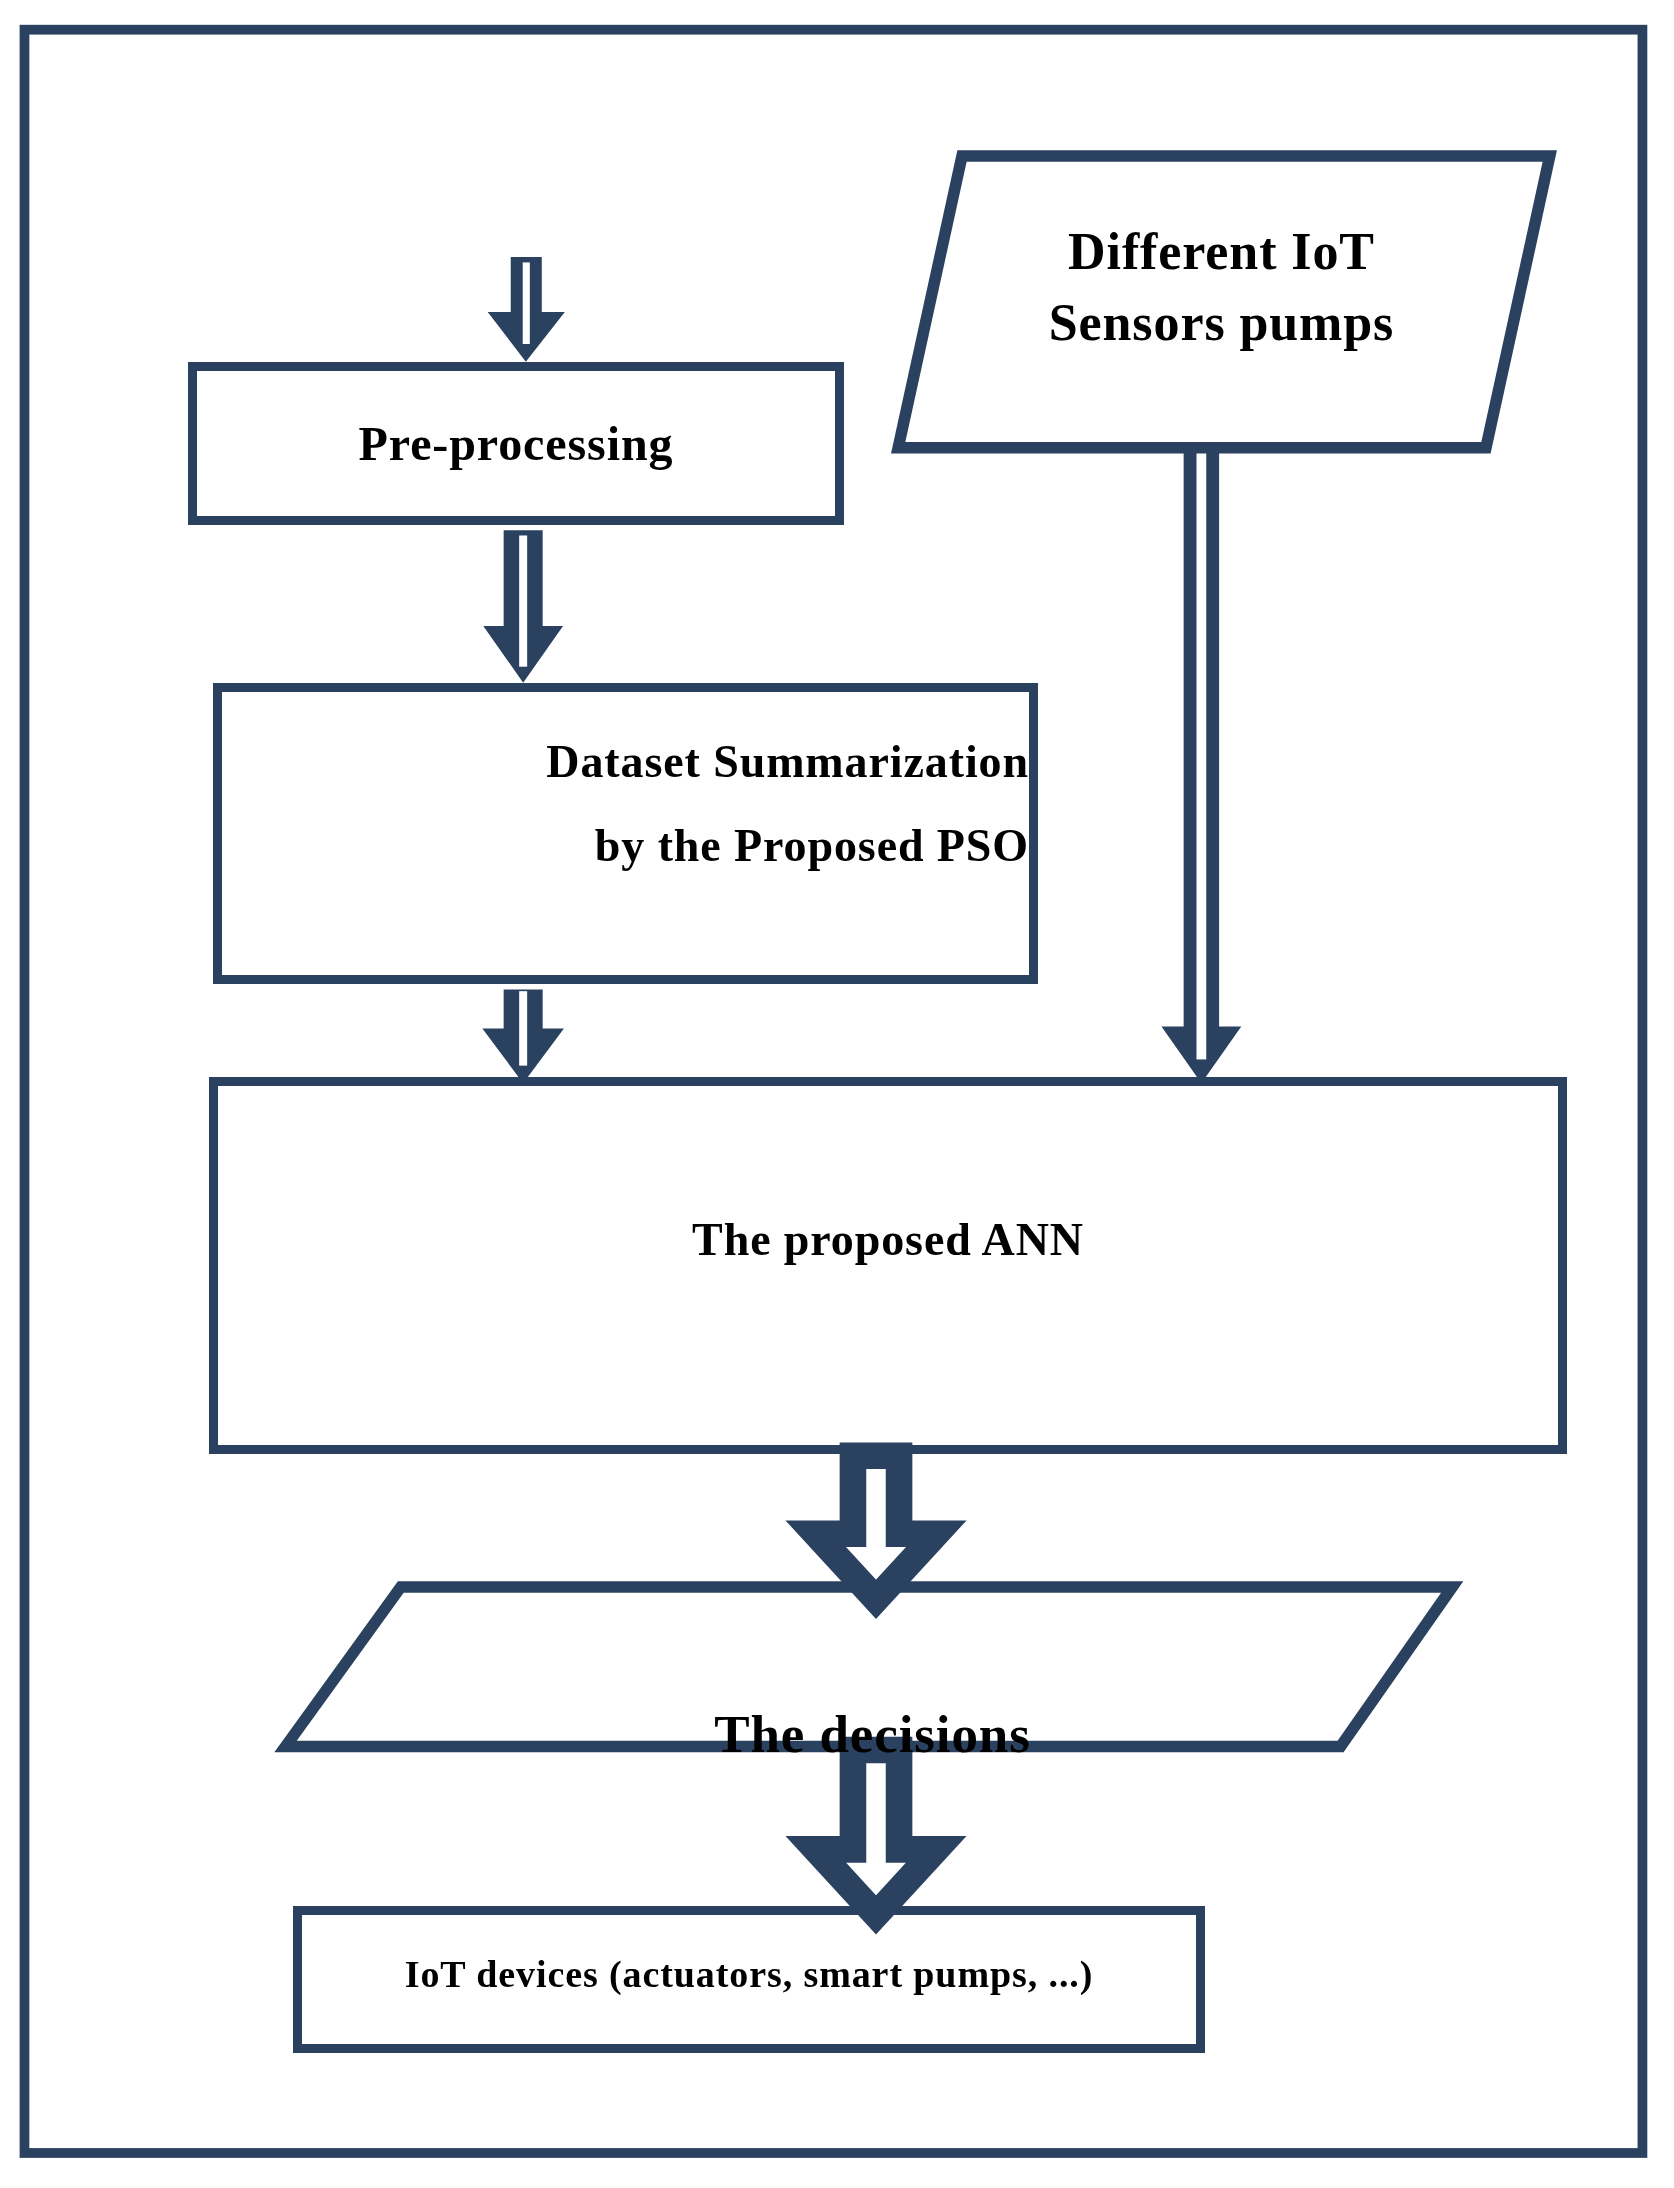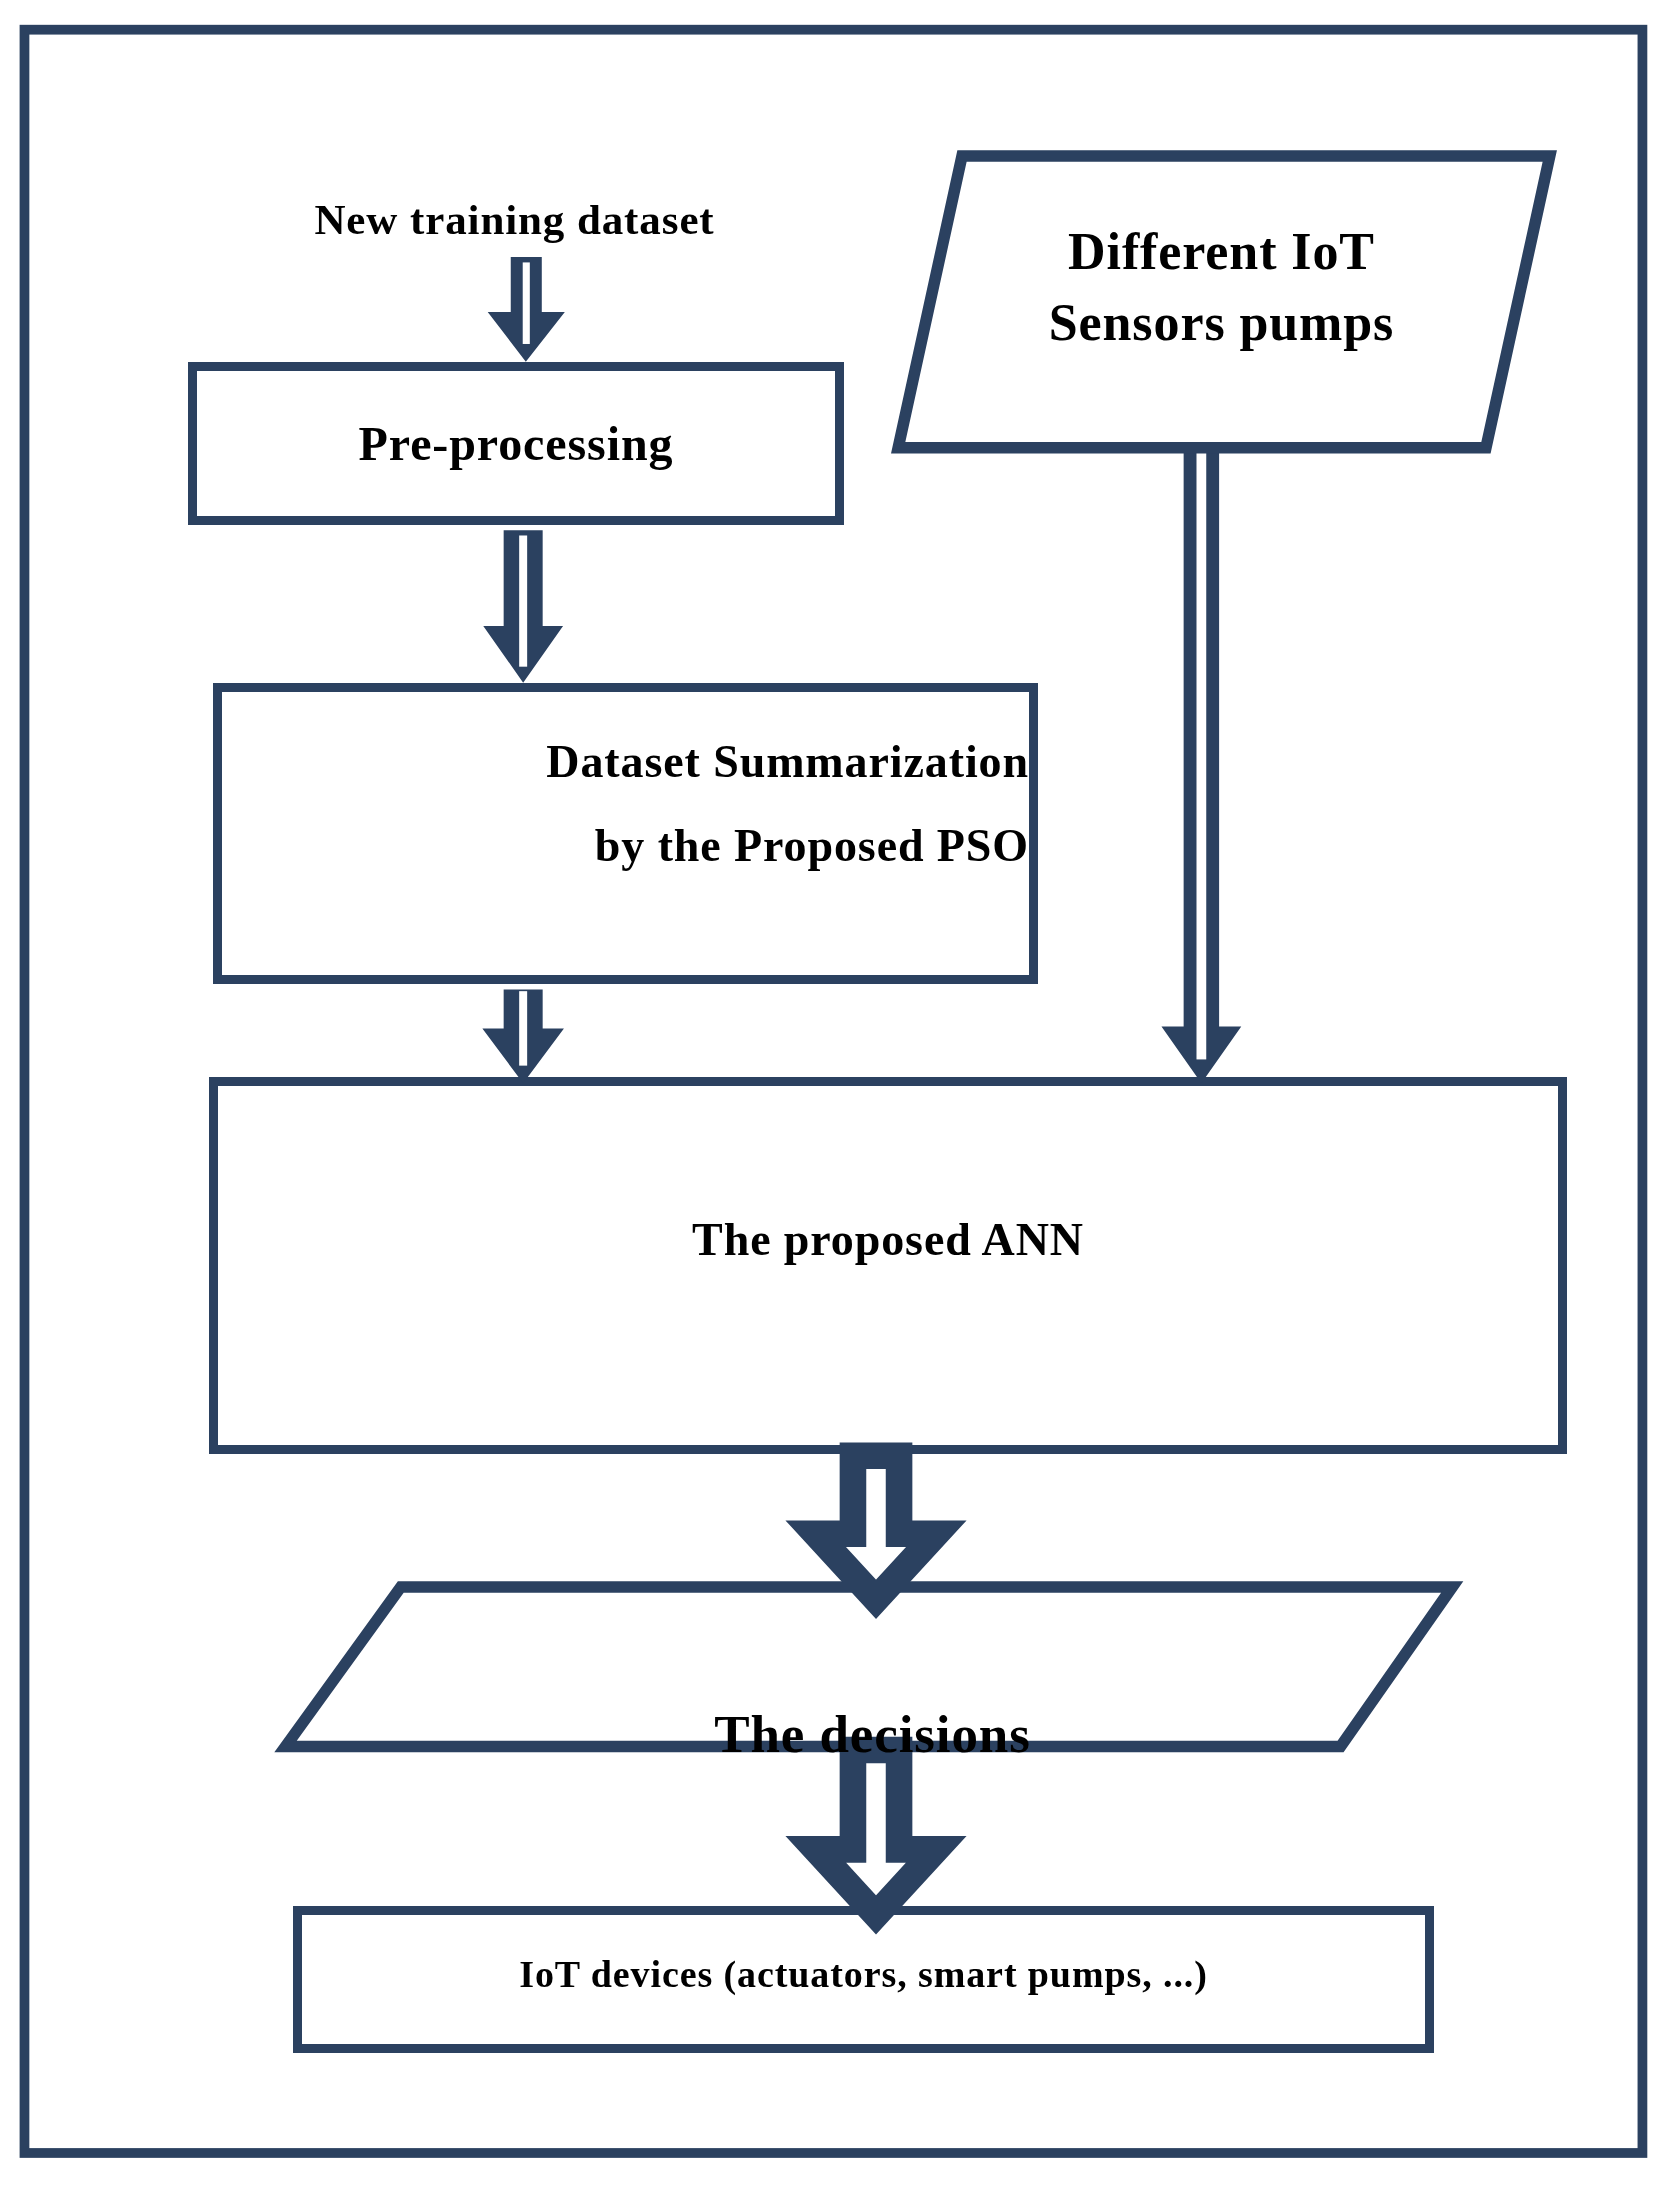--- a/index.html
+++ b/index.html
@@ -33,21 +33,21 @@
   }
   .label{letter-spacing:0.9px;line-height:1.15;}
   .overlay-label{
     position:absolute;z-index:4;
     text-align:center;letter-spacing:0.9px;
   }
   #node-preprocessing{left:188px;top:362px;width:656px;height:163px;font-size:48px;}
   #node-dataset{left:213px;top:683px;width:825px;height:301px;align-items:flex-start;}
   #node-dataset .label{padding-top:28px;line-height:84px;font-size:46px;}
   #node-ann{left:209px;top:1077px;width:1358px;height:377px;font-size:46px;padding-bottom:51px;}
-  #node-devices{left:293px;top:1906px;width:1141px;height:147px;font-size:38px;padding-bottom:8.9px;}
+  #node-devices{left:293px;top:1906px;width:912px;height:147px;font-size:38px;padding-bottom:8.9px;}
   #title-label{left:160px;top:193px;width:709px;font-size:43px;line-height:53px;}
   #sensors-label{left:911px;top:216px;width:621px;font-size:52px;line-height:71px;}
   #decisions-label{left:518px;top:1705px;width:709px;font-size:53px;line-height:59px;}
 </style>
 </head>
 <body>
 
 <div class="canvas">
 
   <div class="box" id="node-preprocessing">
@@ -95,21 +95,20 @@
     <g>
       <path class="arrow-solid" d="M568 1116 L612 1116 L612 1160 L636 1160 L590 1222 L544 1160 L568 1160 Z"></path>
       <rect class="arrow-stripe" x="585.5" y="1118" width="9" height="84"></rect>
     </g>
 
     <path class="arrow-hollow" d="M962 1642 L1014 1642 L1014 1730 L1056 1730 L988 1804 L920 1730 L962 1730 Z"></path>
 
     <path class="arrow-hollow" d="M962 1974 L1014 1974 L1014 2086 L1056 2086 L988 2160 L920 2086 L962 2086 Z"></path>
   </svg>
 
-  <div class="overlay-label" id="title-label">New training dataset</div>
 
   <div class="overlay-label" id="sensors-label">
     <div>Different IoT</div>
     <div>Sensors pumps</div>
   </div>
 
   <div class="overlay-label" id="decisions-label">The decisions</div>
 
 </div>
 

